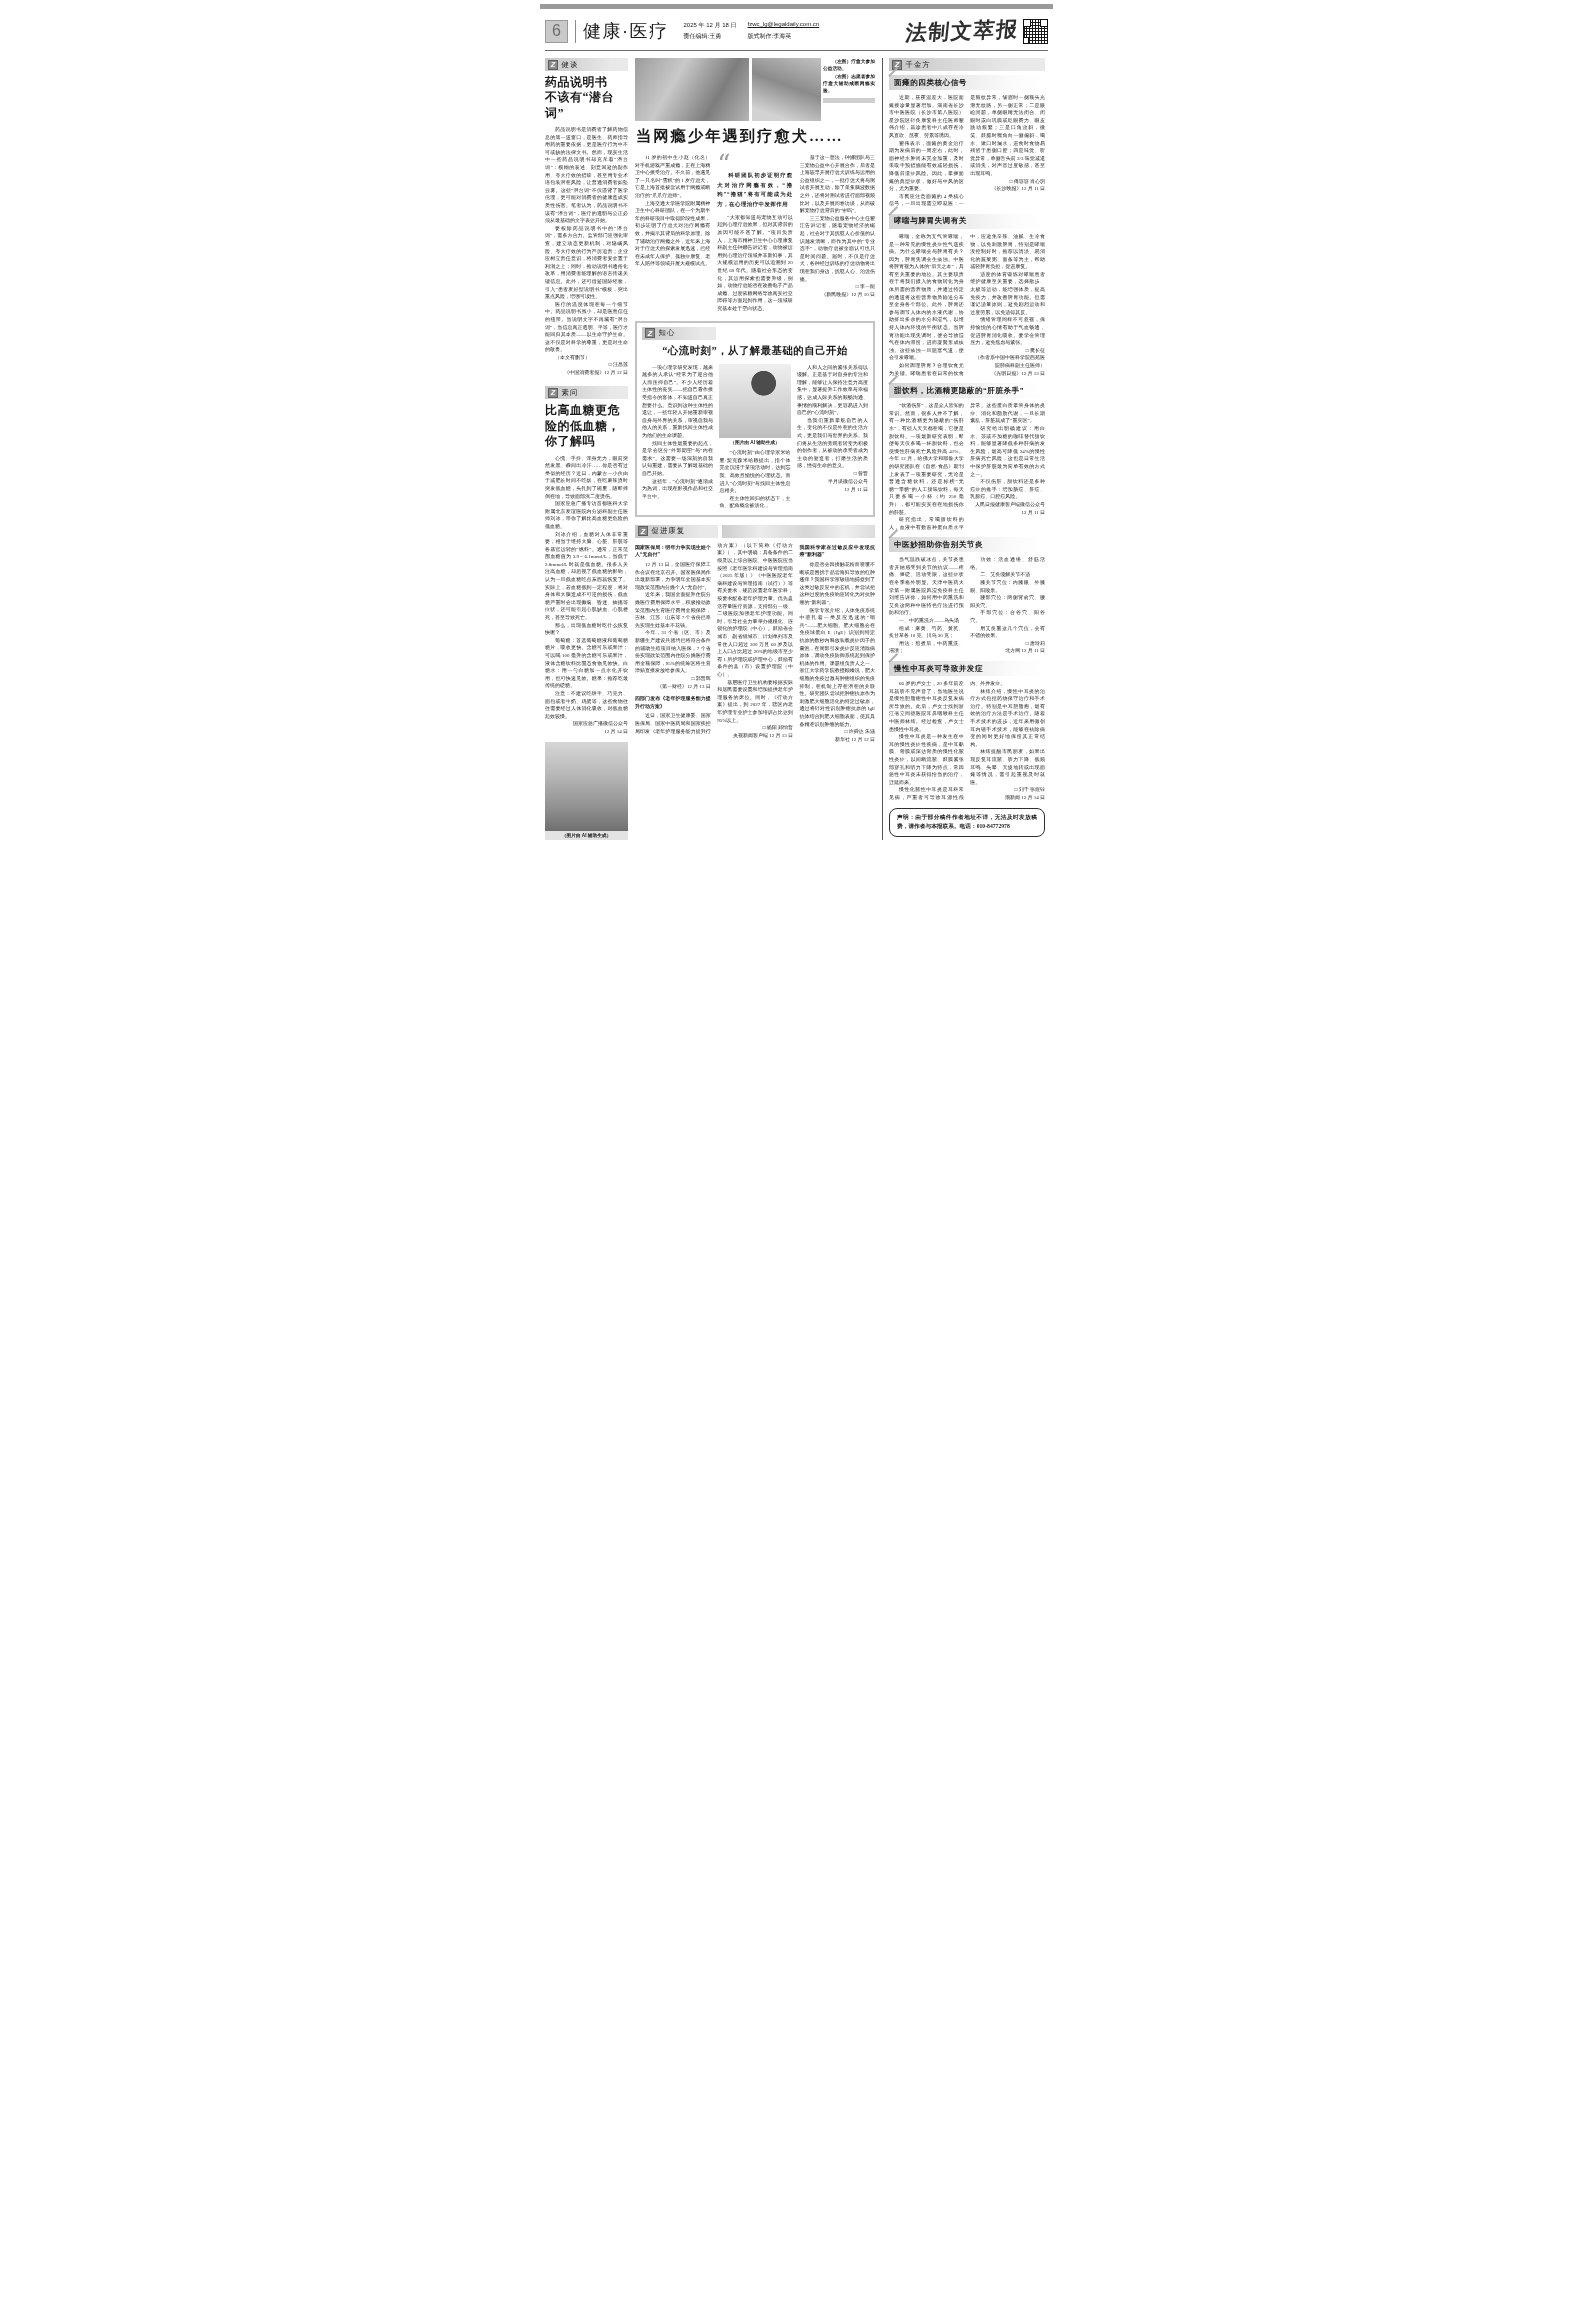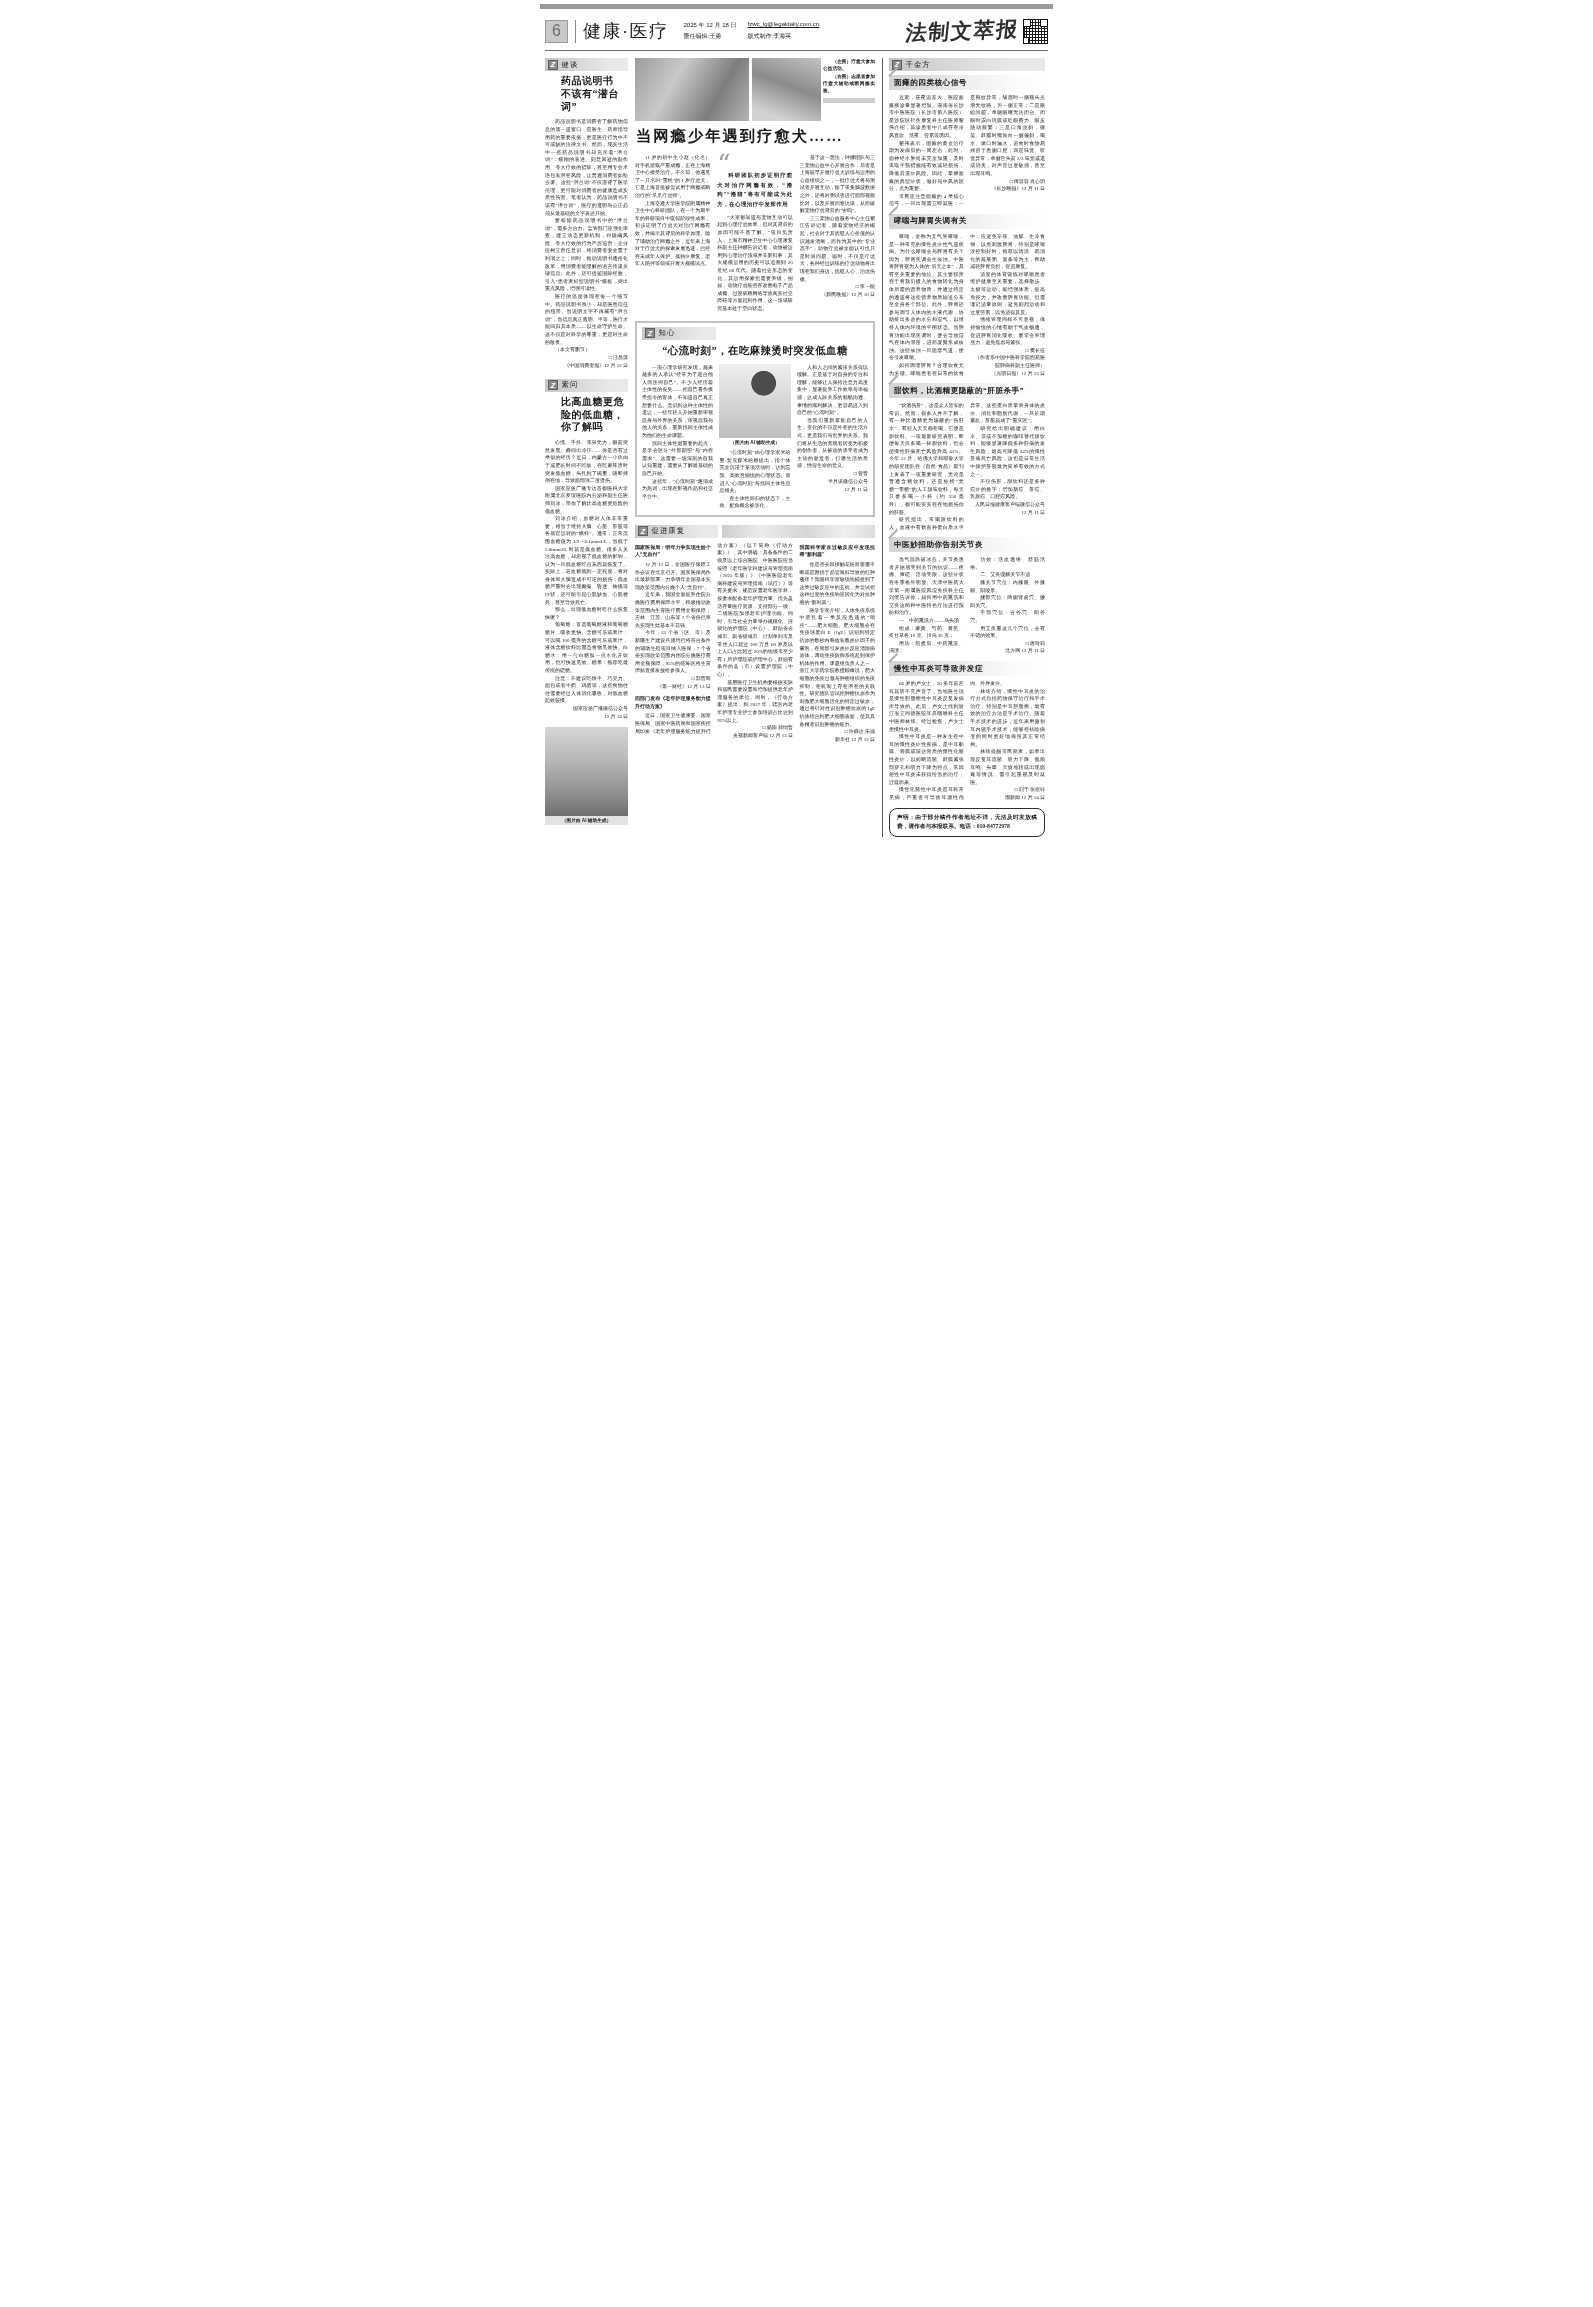--- a/index.html
+++ b/index.html
@@ -36,21 +36,21 @@
   .label-bar { display:flex; align-items:center; gap:3.5px; background:linear-gradient(90deg,#c7c7c7,#e9e9e9 80%);
                padding:1.5px 3px; margin-bottom:4px; }
   .zlogo { width:10px; height:10px; flex:none; background:#8a8a8a; border:1px solid #5e5e5e; color:#fff;
            font-family:"Liberation Sans",sans-serif; font-weight:bold; font-style:italic; font-size:7.4px;
            display:flex; align-items:center; justify-content:center; }
   .label-text { font-family:"Liberation Sans",sans-serif; font-size:7.4px; letter-spacing:1px; color:#222; }
 
   
   .body-text p { font-size:5px; line-height:1.52; text-align:justify; text-indent:2em; }
   .byline p { font-size:5px; line-height:1.6; text-align:right; text-indent:0; }
-  .serif-title { font-weight:900; font-size:10px; line-height:1.28; letter-spacing:0.5px; margin:3px 0 5px 16px; }
+  .serif-title { font-weight:900; font-size:12px; line-height:1.28; letter-spacing:0.5px; margin:3px 0 5px 0; }
   .news-title { font-family:"Liberation Sans",sans-serif; font-weight:bold; font-size:5.7px; line-height:1.4;
                 margin:2px 0 2px 0; text-indent:0 !important; text-align:left; }
 
   .photo { width:100%; }
   .caption { font-family:"Liberation Sans",sans-serif; font-size:4.7px; font-weight:bold; line-height:1.5; }
 
   
   .left-photo { height:89px; background:linear-gradient(180deg,#d6d6d6 0%,#b9b9b9 35%,#8f8f8f 75%,#6f6f6f 100%); margin-top:6px; }
   .left-photo-caption { text-align:center; background:#e3e3e3; padding:1px 0; }
 
@@ -212,21 +212,21 @@
               <p>《新民晚报》12 月 10 日</p>
             </div>
         </div>
       </div>
 
       <div class="zhixin-box">
         <div class="label-bar" style="width:74px">
           <span class="zlogo">Z</span>
           <span class="label-text">知心</span>
         </div>
-        <div class="zx-title">“心流时刻”，在吃麻辣烫时突发低血糖</div>
+        <div class="zx-title">“心流时刻”，从了解最基础的自己开始</div>
         <div class="zx-cols">
           <div class="zx-col body-text">
               <p>一项心理学研究发现，越来越多的人承认“经常为了迎合他人而压抑自己”。不少人经历着主体性的丧失——把自己看作接受指令的客体，不知道自己真正想要什么。意识到这种主体性的退让，一些年轻人开始重新审视自身与外界的关系，审视自我与他人的关系，重新找回主体性成为他们的生命课题。</p>
               <p>找回主体性最重要的起点，是学会区分“外部期望”与“内在需求”。这需要一场深刻的自我认知重建，需要从了解最基础的自己开始。</p>
               <p>这些年，“心流时刻”逐渐成为热词，出现在影视作品和社交平台中。</p>
             </div>
           <div class="zx-col">
             <div class="zx-photo"></div>
             <div class="caption zx-caption">（图片由 AI 辅助生成）</div>
             <div class="body-text">

